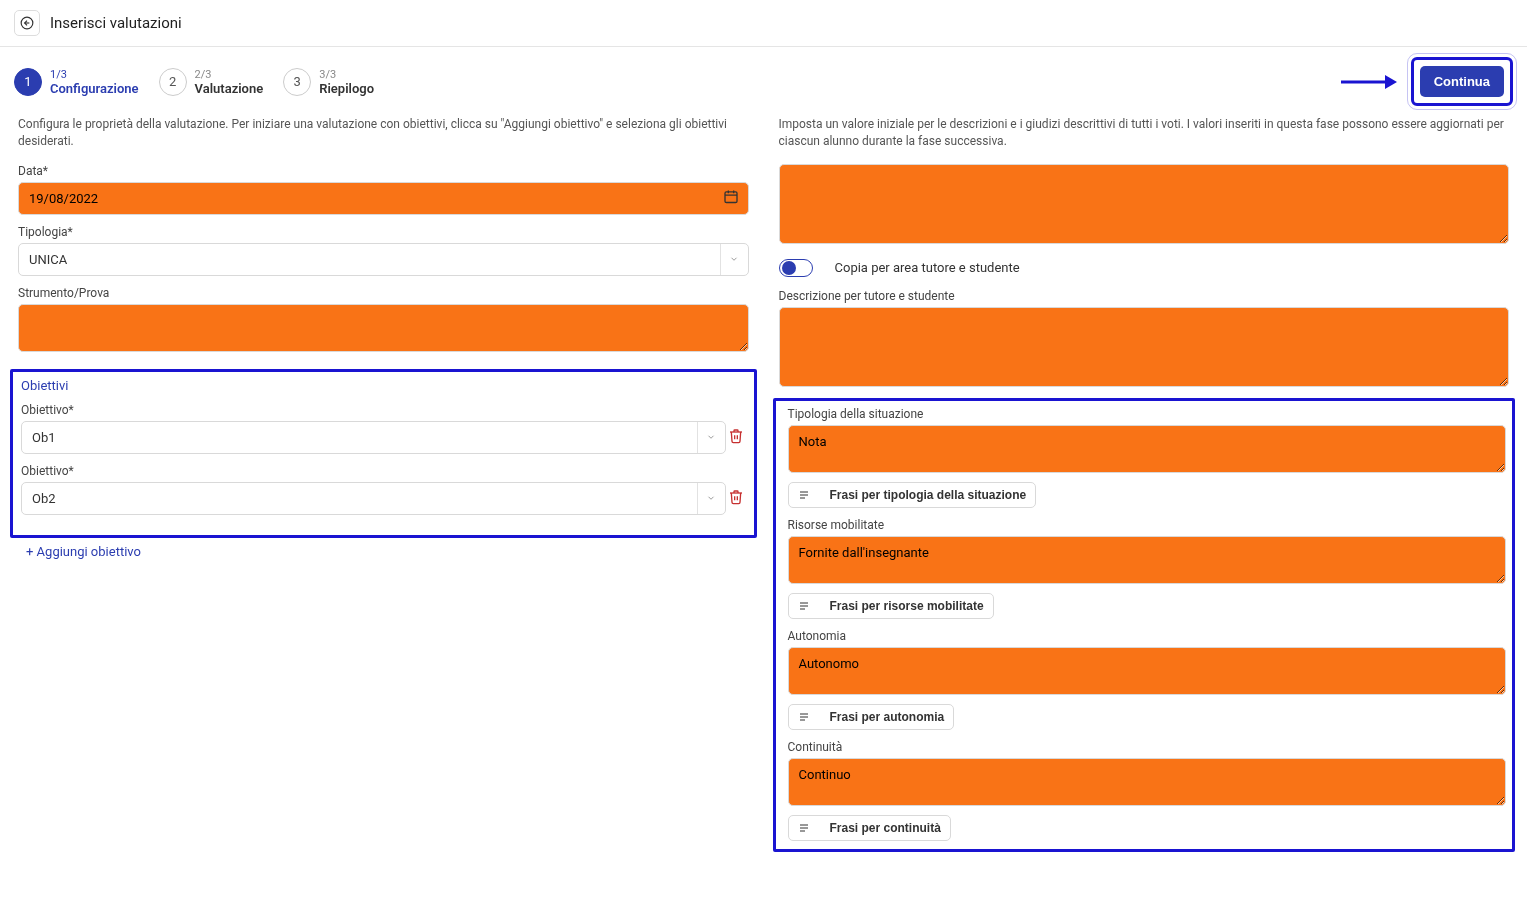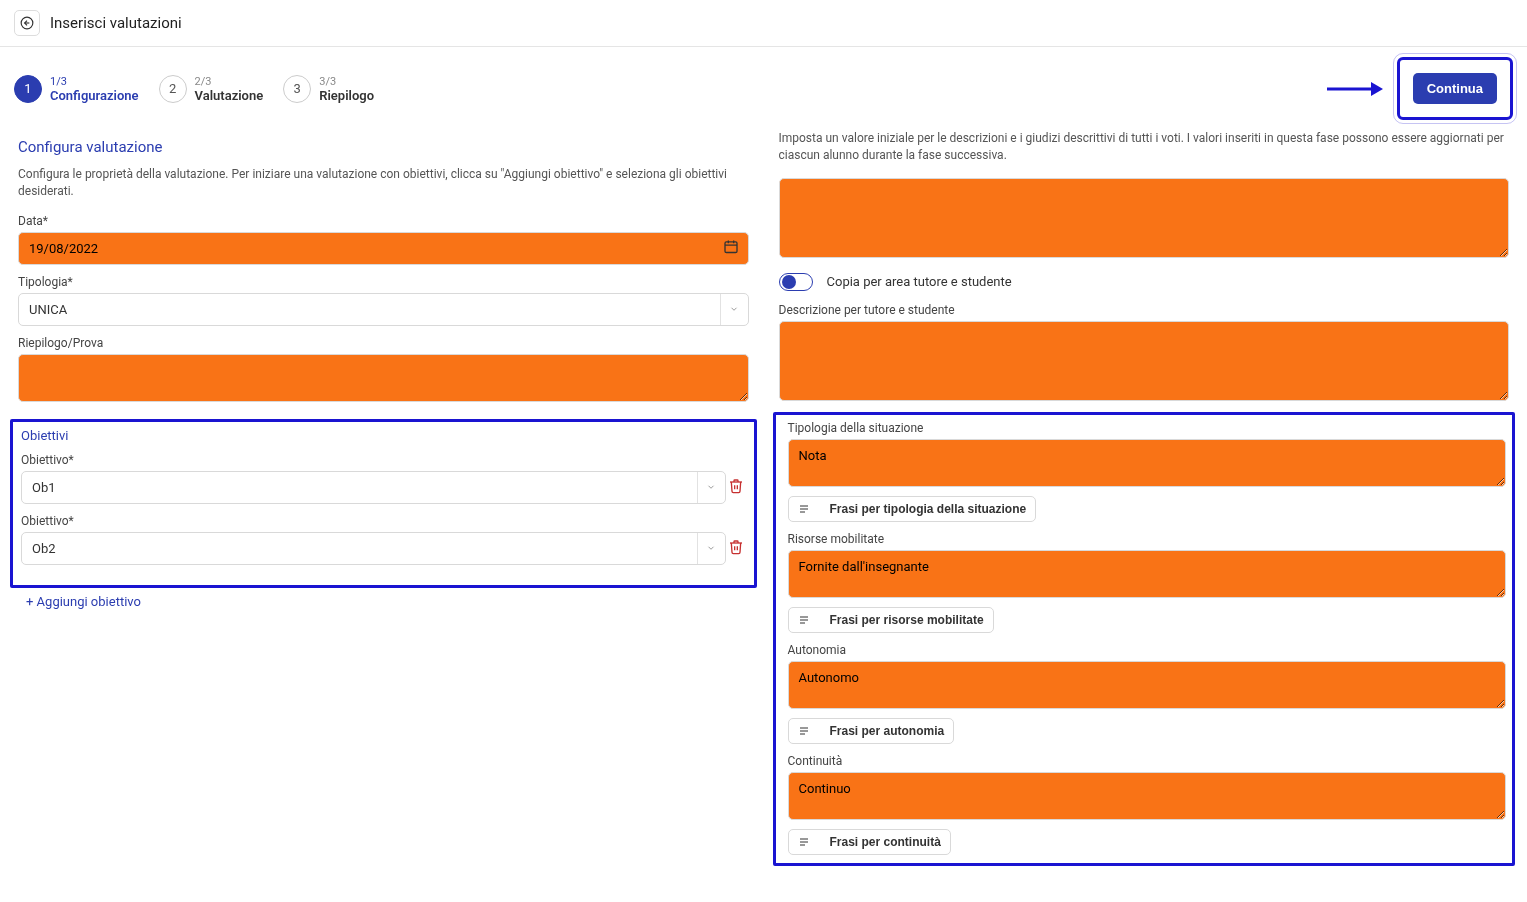--- a/index.html
+++ b/index.html
@@ -58,21 +58,21 @@
     border: none;
     padding: 8px 14px;
     border-radius: 5px;
     font-size: 13px;
     font-weight: 600;
     cursor: pointer;
   }
   .continue-outline {
     border: 3px solid #1a14d1;
     border-radius: 6px;
-    padding: 13px;
+    padding: 6px;
     outline: 1px solid rgba(26,20,209,0.25);
     outline-offset: 3px;
   }
   .cols {
     display: flex;
     gap: 30px;
     padding: 0 18px 20px 18px;
   }
   .col { flex: 1; min-width: 0; }
   .section-title {
@@ -151,21 +151,21 @@
   .box-annot-left-inner { padding-left: 8px; }
   .box-annot-right {
     border: 3px solid #1a14d1;
     border-radius: 2px;
     padding: 4px 6px 8px 0;
     margin-left: -6px;
     margin-right: -6px;
   }
   .box-annot-right-inner { padding-left: 12px; }
   .toggle-row {
-    display: flex; align-items: center; gap: 14px; margin: 12px 0 12px 0;
+    display: flex; align-items: center; gap: 22px; margin: 12px 0 12px 0;
   }
   .toggle {
     width: 34px; height: 18px;
     background: #fff;
     border: 1px solid #2b3db0;
     border-radius: 10px;
     position: relative;
     cursor: pointer;
   }
   .toggle .knob {
@@ -237,21 +237,20 @@
     </span>
     <span class="continue-outline">
       <button class="continue-btn">Continua</button>
     </span>
   </div>
 </div>
 
 <div class="cols">
 
   <div class="col">
-    <div class="section-title">Configura valutazione</div>
     <div class="section-desc">Configura le proprietà della valutazione. Per iniziare una valutazione con obiettivi, clicca su "Aggiungi obiettivo" e seleziona gli obiettivi desiderati.</div>
 
     <label class="field-label">Data*</label>
     <div class="date-input">
       <input class="input" value="19/08/2022" style="">
       <span class="date-cal">
         <svg width="16" height="16" viewBox="0 0 24 24" fill="#333">
             <rect x="3" y="5" width="18" height="16" rx="2" fill="none" stroke="#333" stroke-width="2"></rect>
             <line x1="3" y1="10" x2="21" y2="10" stroke="#333" stroke-width="2"></line>
             <line x1="8" y1="3" x2="8" y2="7" stroke="#333" stroke-width="2"></line>
@@ -263,21 +262,21 @@
     <label class="field-label">Tipologia*</label>
     <div class="select-row">
       <div class="sel-val">UNICA</div>
       <div class="sel-caret">
         <svg width="10" height="10" viewBox="0 0 24 24" fill="none" stroke="#888" stroke-width="2">
             <polyline points="6 9 12 15 18 9"></polyline>
           </svg>
       </div>
     </div>
 
-    <label class="field-label">Riepilogo/Prova</label>
+    <label class="field-label">Strumento/Prova</label>
     <textarea class="textarea" style=""></textarea>
 
     <div style="height:14px"></div>
 
     <div class="box-annot-left">
       <div class="box-annot-left-inner">
         <div style="color:#2b3db0;font-size:13px;">Obiettivi</div>
 
         <label class="field-label">Obiettivo*</label>
         <div class="obj-sel-row">

